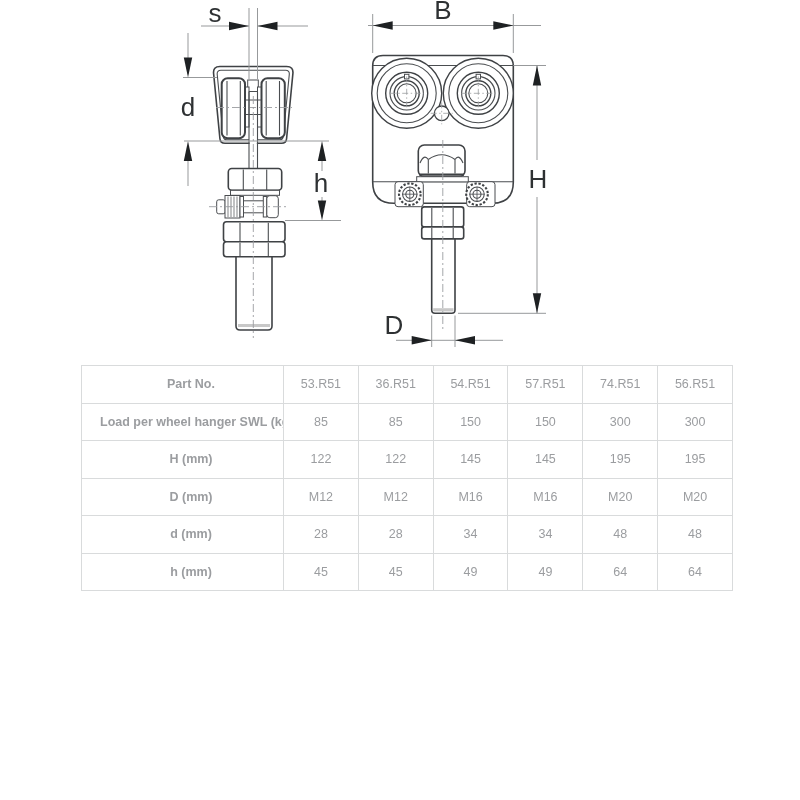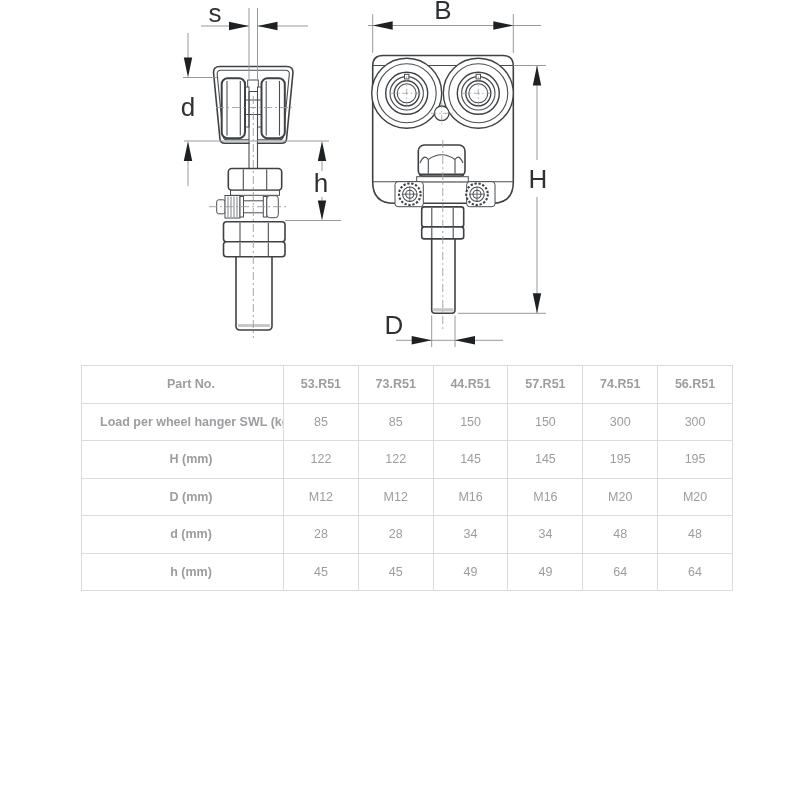--- a/index.html
+++ b/index.html
@@ -20,21 +20,21 @@
   .chamfer  { stroke:#c8c8c8; stroke-width:3;   fill:none; }
   .dlbl     { font-family:"Liberation Sans", sans-serif; font-size:26px; fill:#2e3133; }
 
   
   .table-wrap { position:absolute; left:33px; top:365px; width:652px;padding-left:48px; }
   table.spec { border-collapse:collapse; width:100%; table-layout:fixed; }
   table.spec td { border:1px solid #d9dbdc; height:34.5px; text-align:center; vertical-align:middle;
                   font-size:12.5px; color:#9b9da0; overflow:hidden; white-space:nowrap; }
   td.lbl { text-align:left; padding-left:18px; font-weight:bold; font-size:12px; color:#85878a; }
   td.hdr { font-weight:bold; color:#8d9093; }
-  td.pn  { font-weight:bold; font-size:13px; color:#1d4d6d; }
+  td.pn  { font-weight:normal; font-size:13px; color:#1d4d6d; }
   col.c-label { width:202px; }
 </style>
 </head>
 <body>
 
 <div id="canvas">
 
   <svg class="drawing" width="800" height="358" viewBox="0 0 800 358">
 
     <g>
@@ -238,22 +238,22 @@
           <col>
           <col>
           <col>
           <col>
           <col>
       </colgroup>
       <tbody>
         <tr>
           <td class="lbl hdr">Part No.</td>
           <td class="pn">53.R51</td>
-          <td class="pn">73.R51</td>
-          <td class="pn">44.R51</td>
+          <td class="pn">36.R51</td>
+          <td class="pn">54.R51</td>
           <td class="pn">57.R51</td>
           <td class="pn">74.R51</td>
           <td class="pn">56.R51</td>
         </tr>
         <tr>
           <td class="lbl">Load per wheel hanger SWL (kg)</td>
           <td class="val">85</td>
           <td class="val">85</td>
           <td class="val">150</td>
           <td class="val">150</td>

